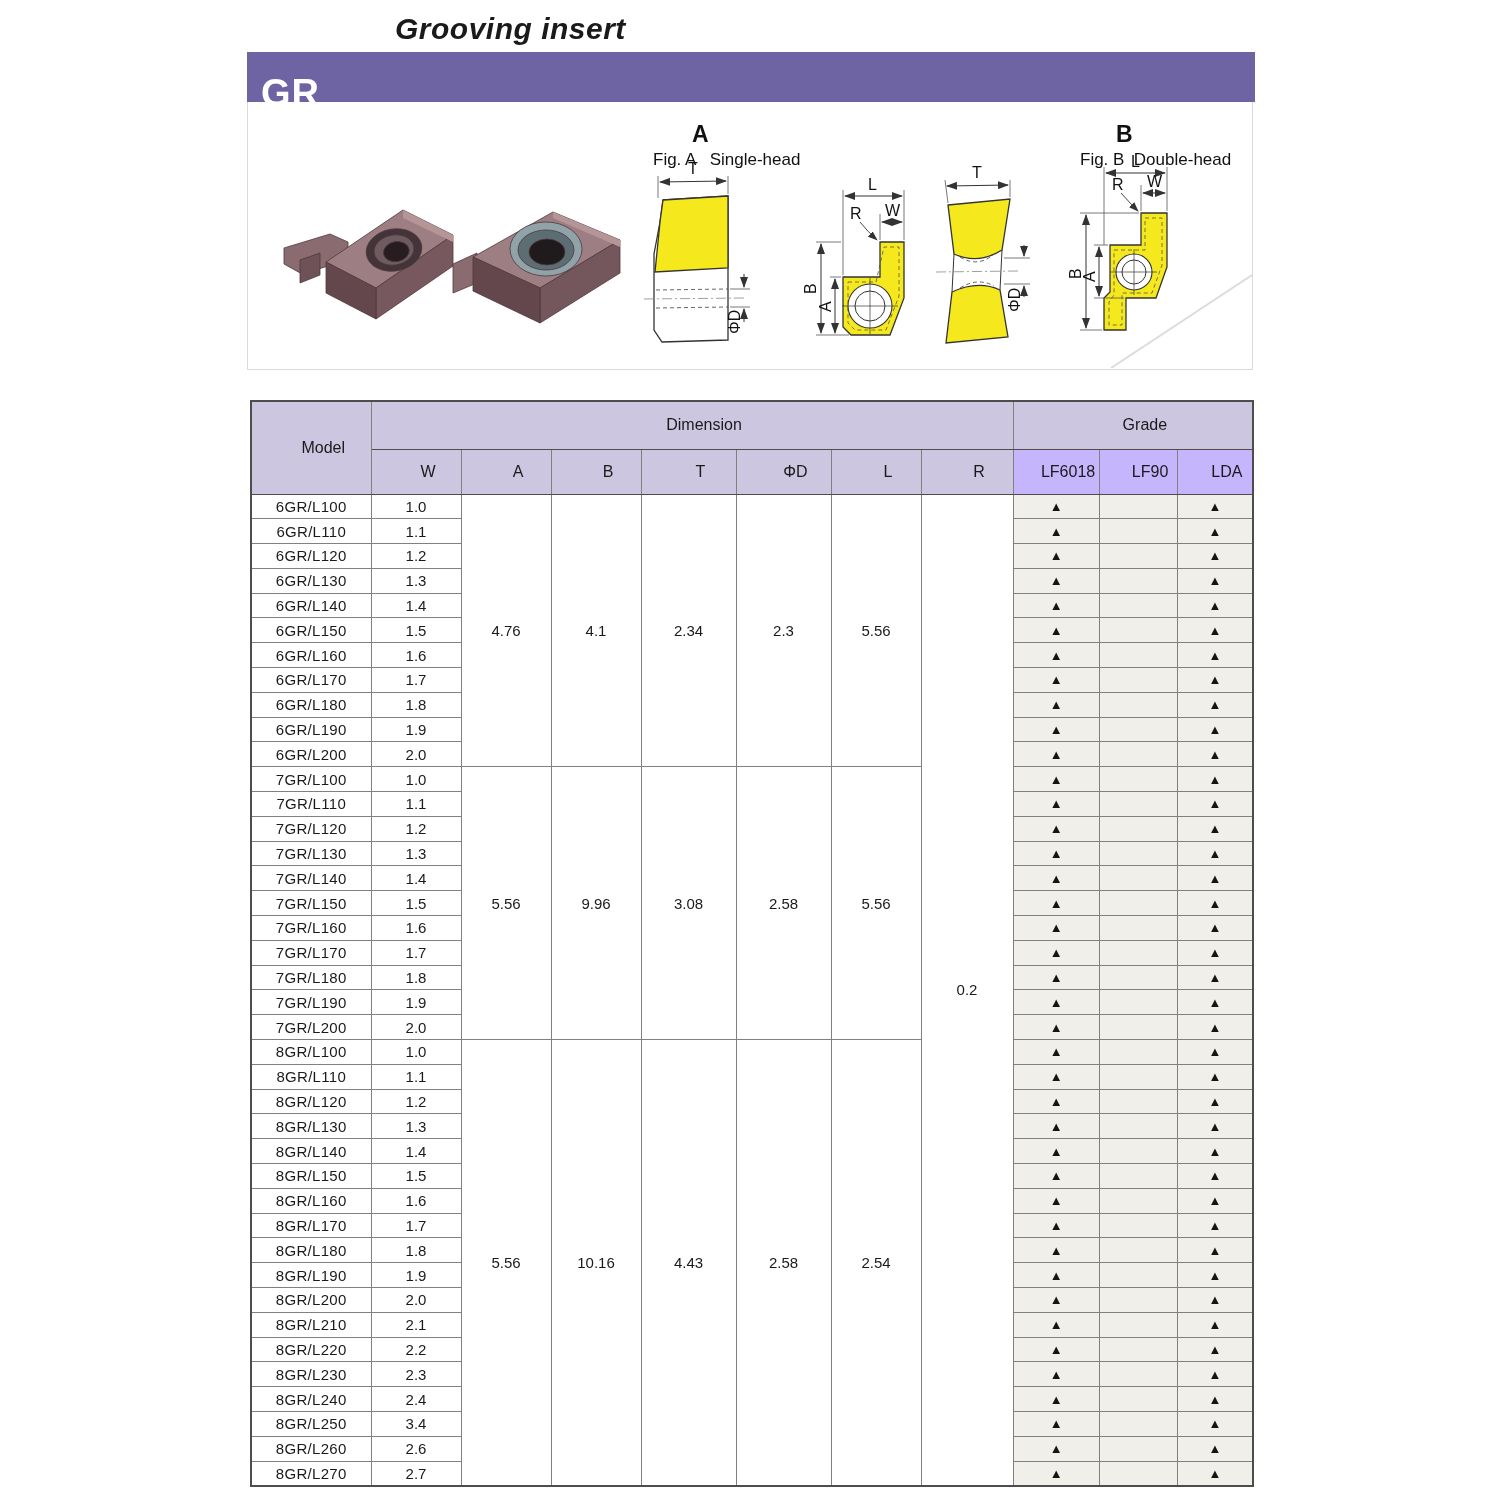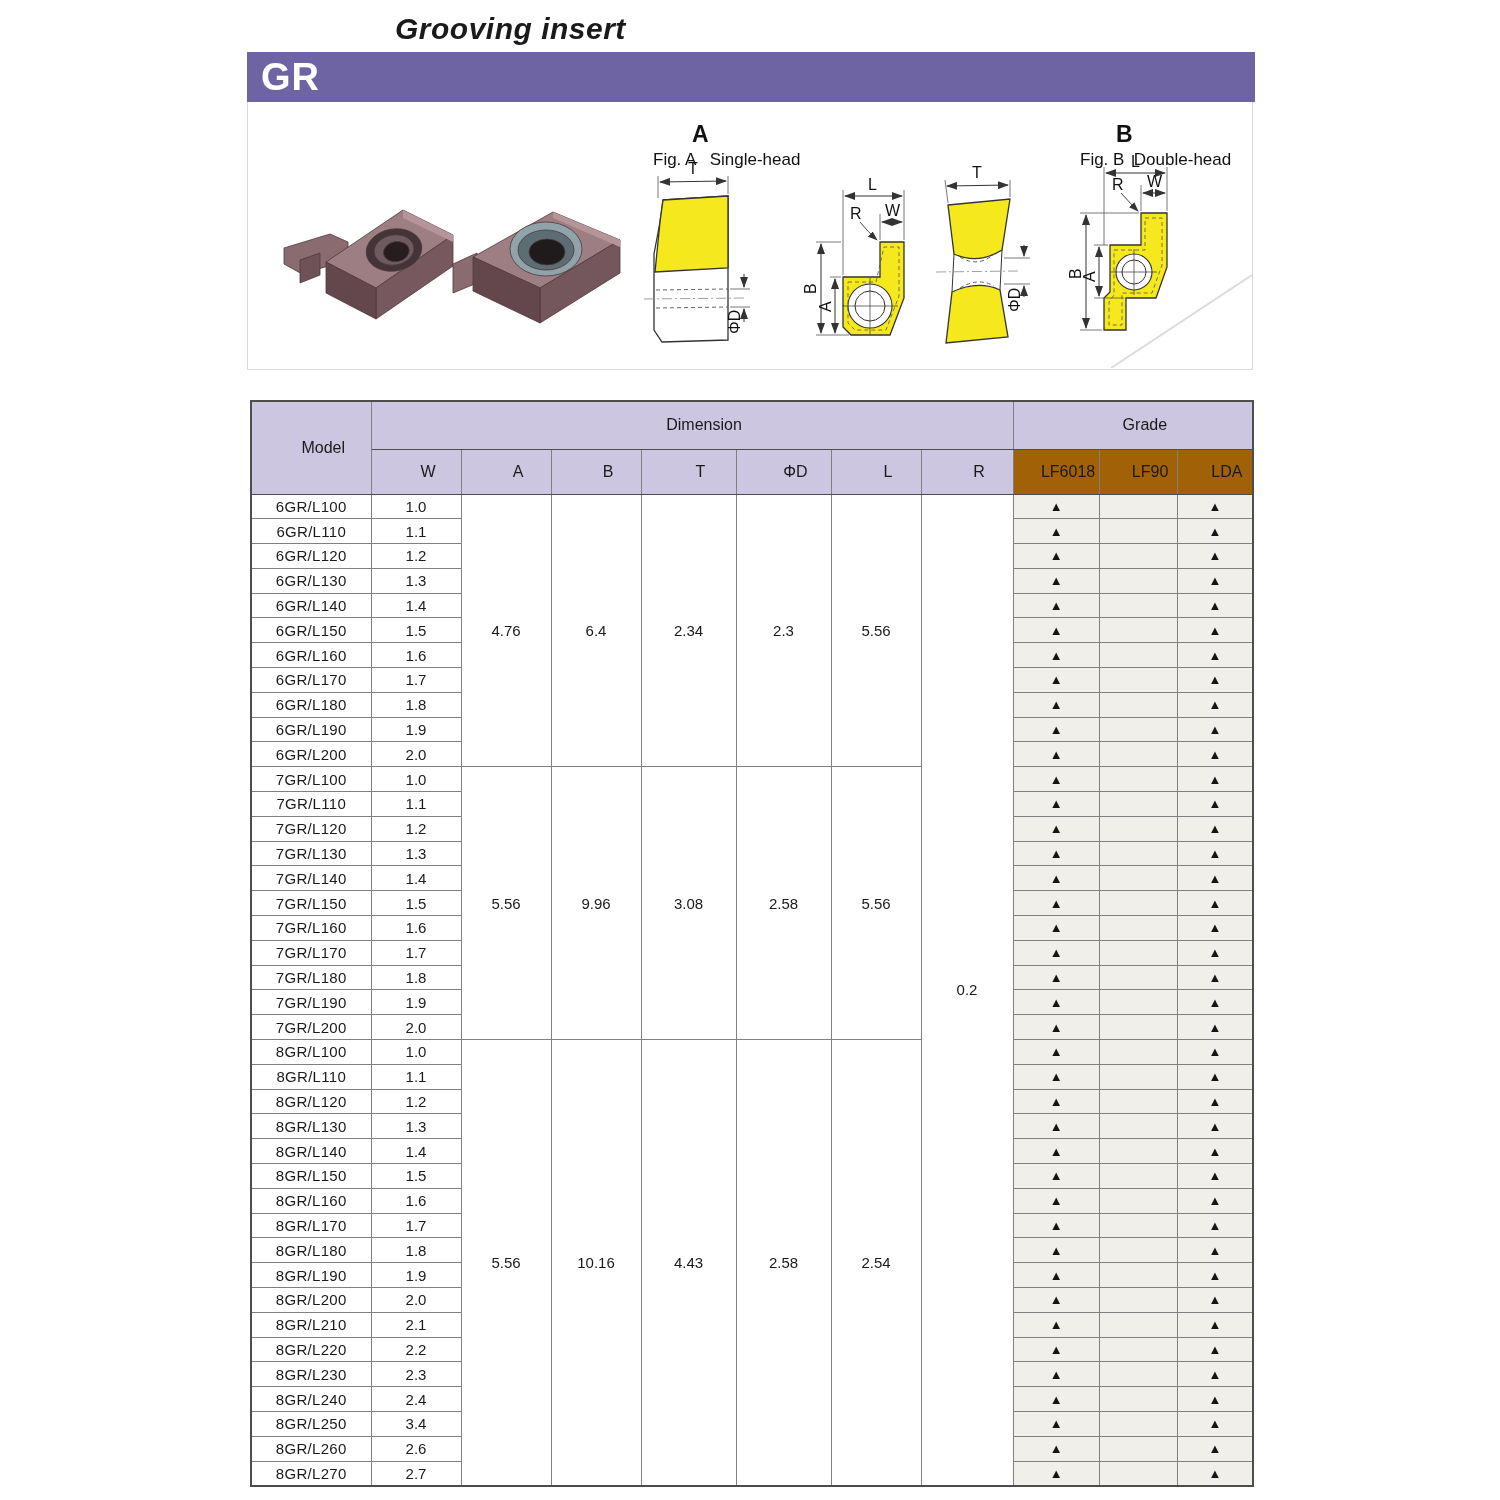--- a/index.html
+++ b/index.html
@@ -8,38 +8,38 @@
   #page { position:relative; width:1500px; height:1500px; background:#fff; overflow:hidden; }
 
   .page-title { position:absolute; left:395px; top:12px; font-size:30px; font-weight:bold;
                 letter-spacing:0.5px; color:#1a1a1a;font-style:italic; }
 
   
   .panel { position:absolute; left:247px; top:52px; width:1006px; height:318px;
            border:1px solid #d9d9d9; border-top:none; }
   .band  { position:absolute; left:-1px; top:0; width:1008px; height:50px; background:#6E64A4; }
   .band-label { color:#fff; font-size:38px; font-weight:bold; line-height:50px;
-                padding-left:14px; letter-spacing:1px; }
+                padding-left:14px; letter-spacing:1px;margin-top:16px; }
   .figs { position:absolute; left:0; top:50px; width:1004px; height:266px; }
 
   svg text { font-family:"Liberation Sans", sans-serif; }
   .dimtxt  { font-size:16px; fill:#111; }
   .figkey  { font-size:23px; font-weight:bold; fill:#111; }
   .figcap  { font-size:17px; fill:#111; white-space:pre; }
 
   
   table.spec { position:absolute; left:250px; top:400px; width:1002px;
                border-collapse:collapse; table-layout:fixed;
                font-size:15px; text-align:center; }
   table.spec td, table.spec th { border:1px solid #808080; font-weight:normal;
                overflow:hidden; white-space:nowrap; }
   table.spec { border:2px solid #4d4d4d; }
   tr.hdr1 { height:48px; } tr.hdr2 { height:45px; }
   tr.hdr1 th, tr.hdr2 th { background:#CDC6E0; font-size:16px; color:#1a1a1a;padding-left:24px; }
-  tr.hdr2 th.gradecell { background:#a16207;margin-top:7px; }
+  tr.hdr2 th.gradecell { background:#c4b5fd;margin-top:7px; }
   tr.hdr2 th, tr.hdr1 th { border-bottom-color:#4d4d4d; }
   tbody tr { height:24.8px;margin-top:32px; }
   tbody td { background:#ffffff; color:#1a1a1a; }
   tbody td.grade { background:#F1EFE9; font-size:13px; color:#141414; }
   tbody td.model { letter-spacing:0.3px; }
 </style>
 </head>
 <body>
 
 <div id="page">
@@ -224,21 +224,21 @@
         <th class="gradecell">LF6018</th>
         <th class="gradecell">LF90</th>
         <th class="gradecell">LDA</th>
       </tr>
     </thead>
     <tbody>
         <tr>
           <td class="model">6GR/L100</td>
           <td>1.0</td>
           <td rowspan="11">4.76</td>
-          <td rowspan="11">6.4</td>
+          <td rowspan="11">4.1</td>
           <td rowspan="11">2.34</td>
           <td rowspan="11">2.3</td>
           <td rowspan="11">5.56</td>
           <td rowspan="40">0.2</td>
           <td class="grade">▲</td>
           <td class="grade"></td>
           <td class="grade">▲</td>
         </tr>
         <tr>
           <td class="model">6GR/L110</td>

